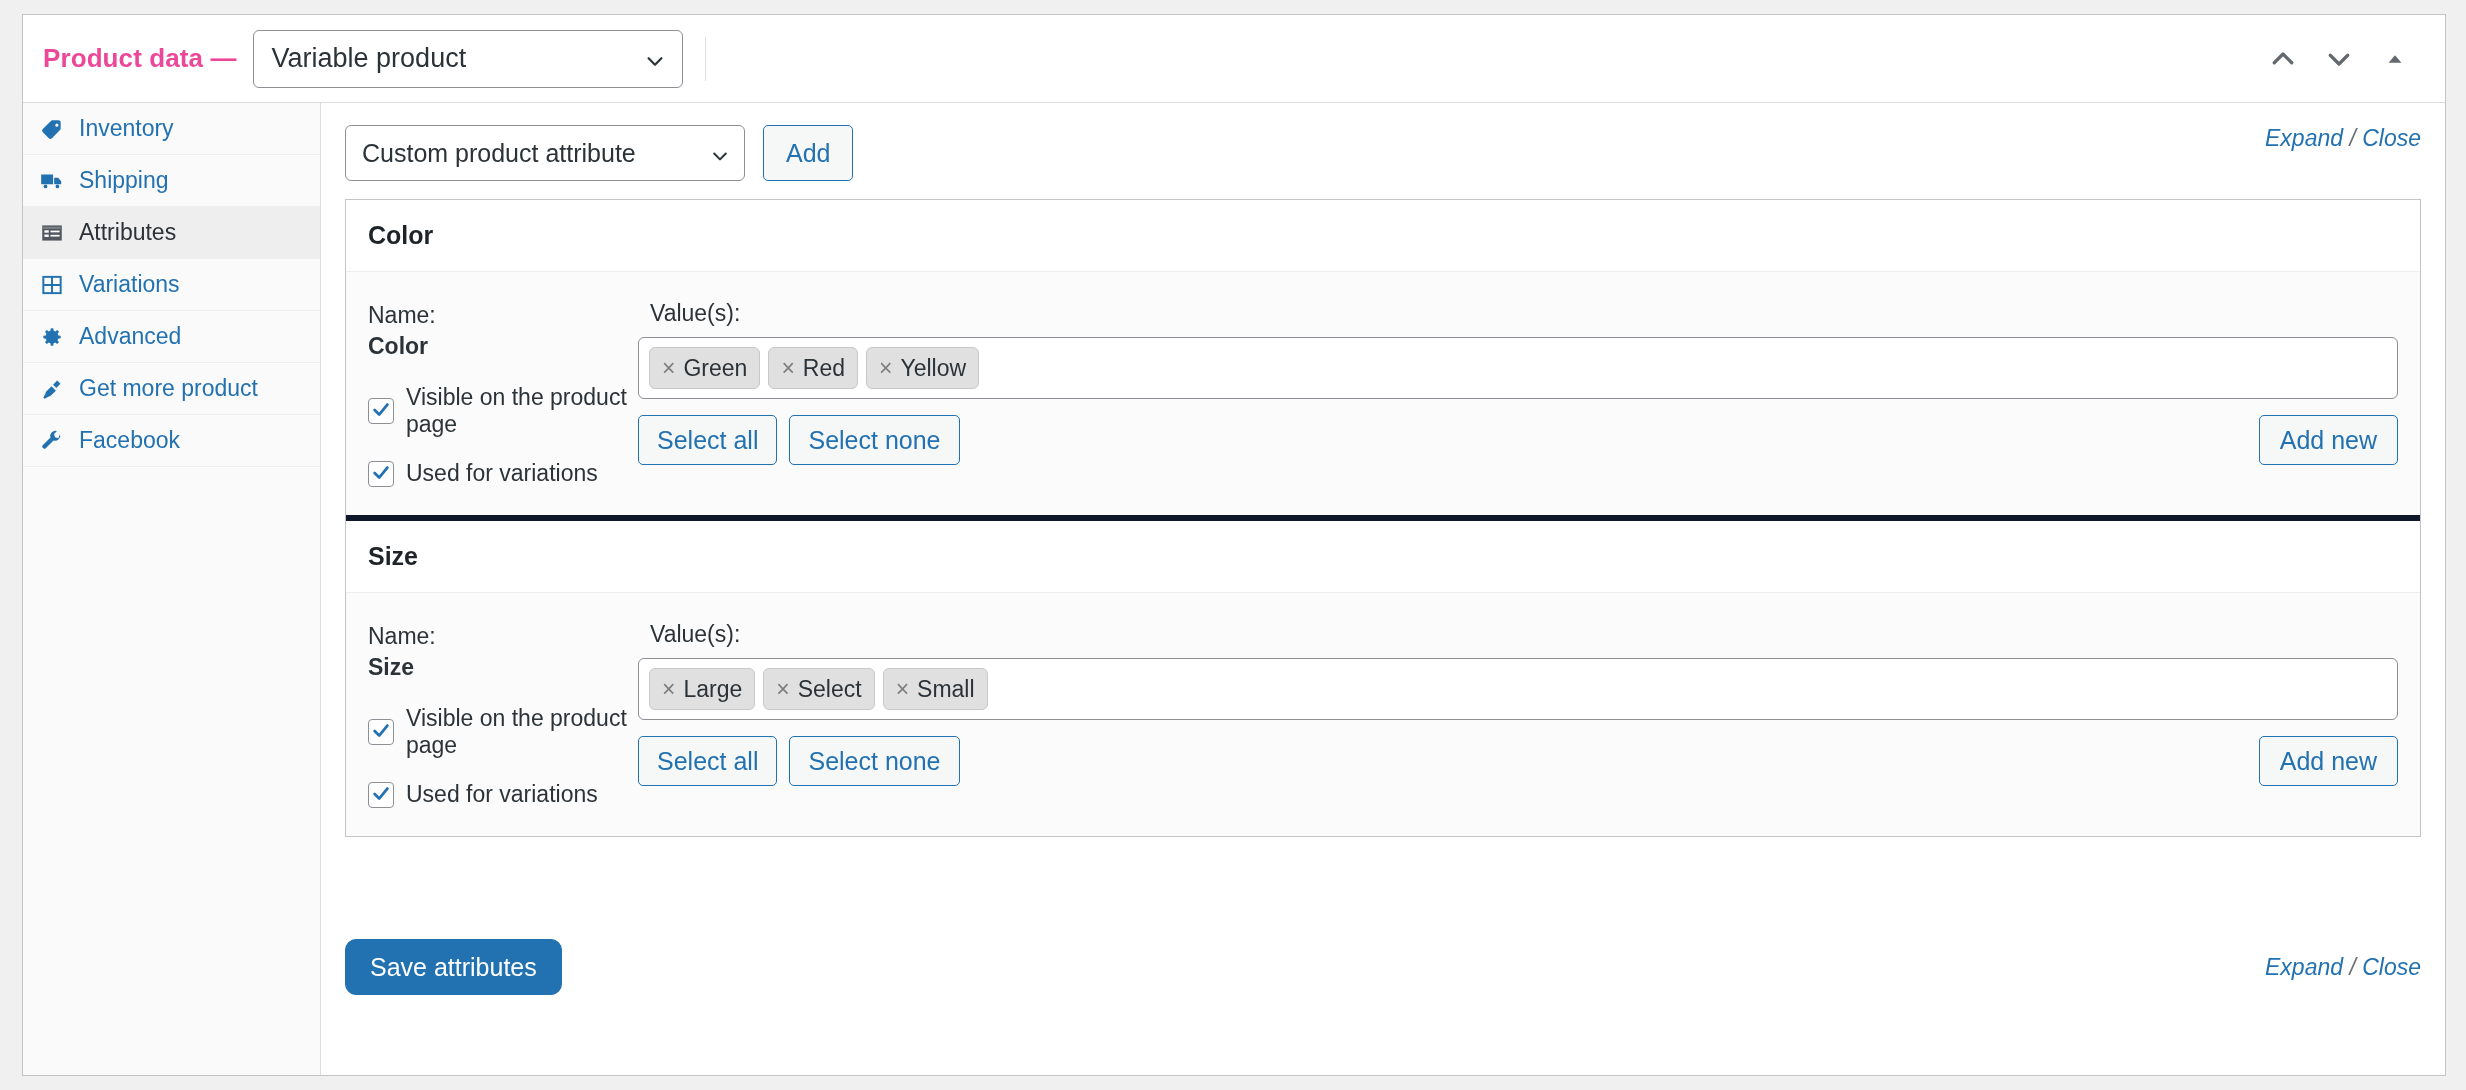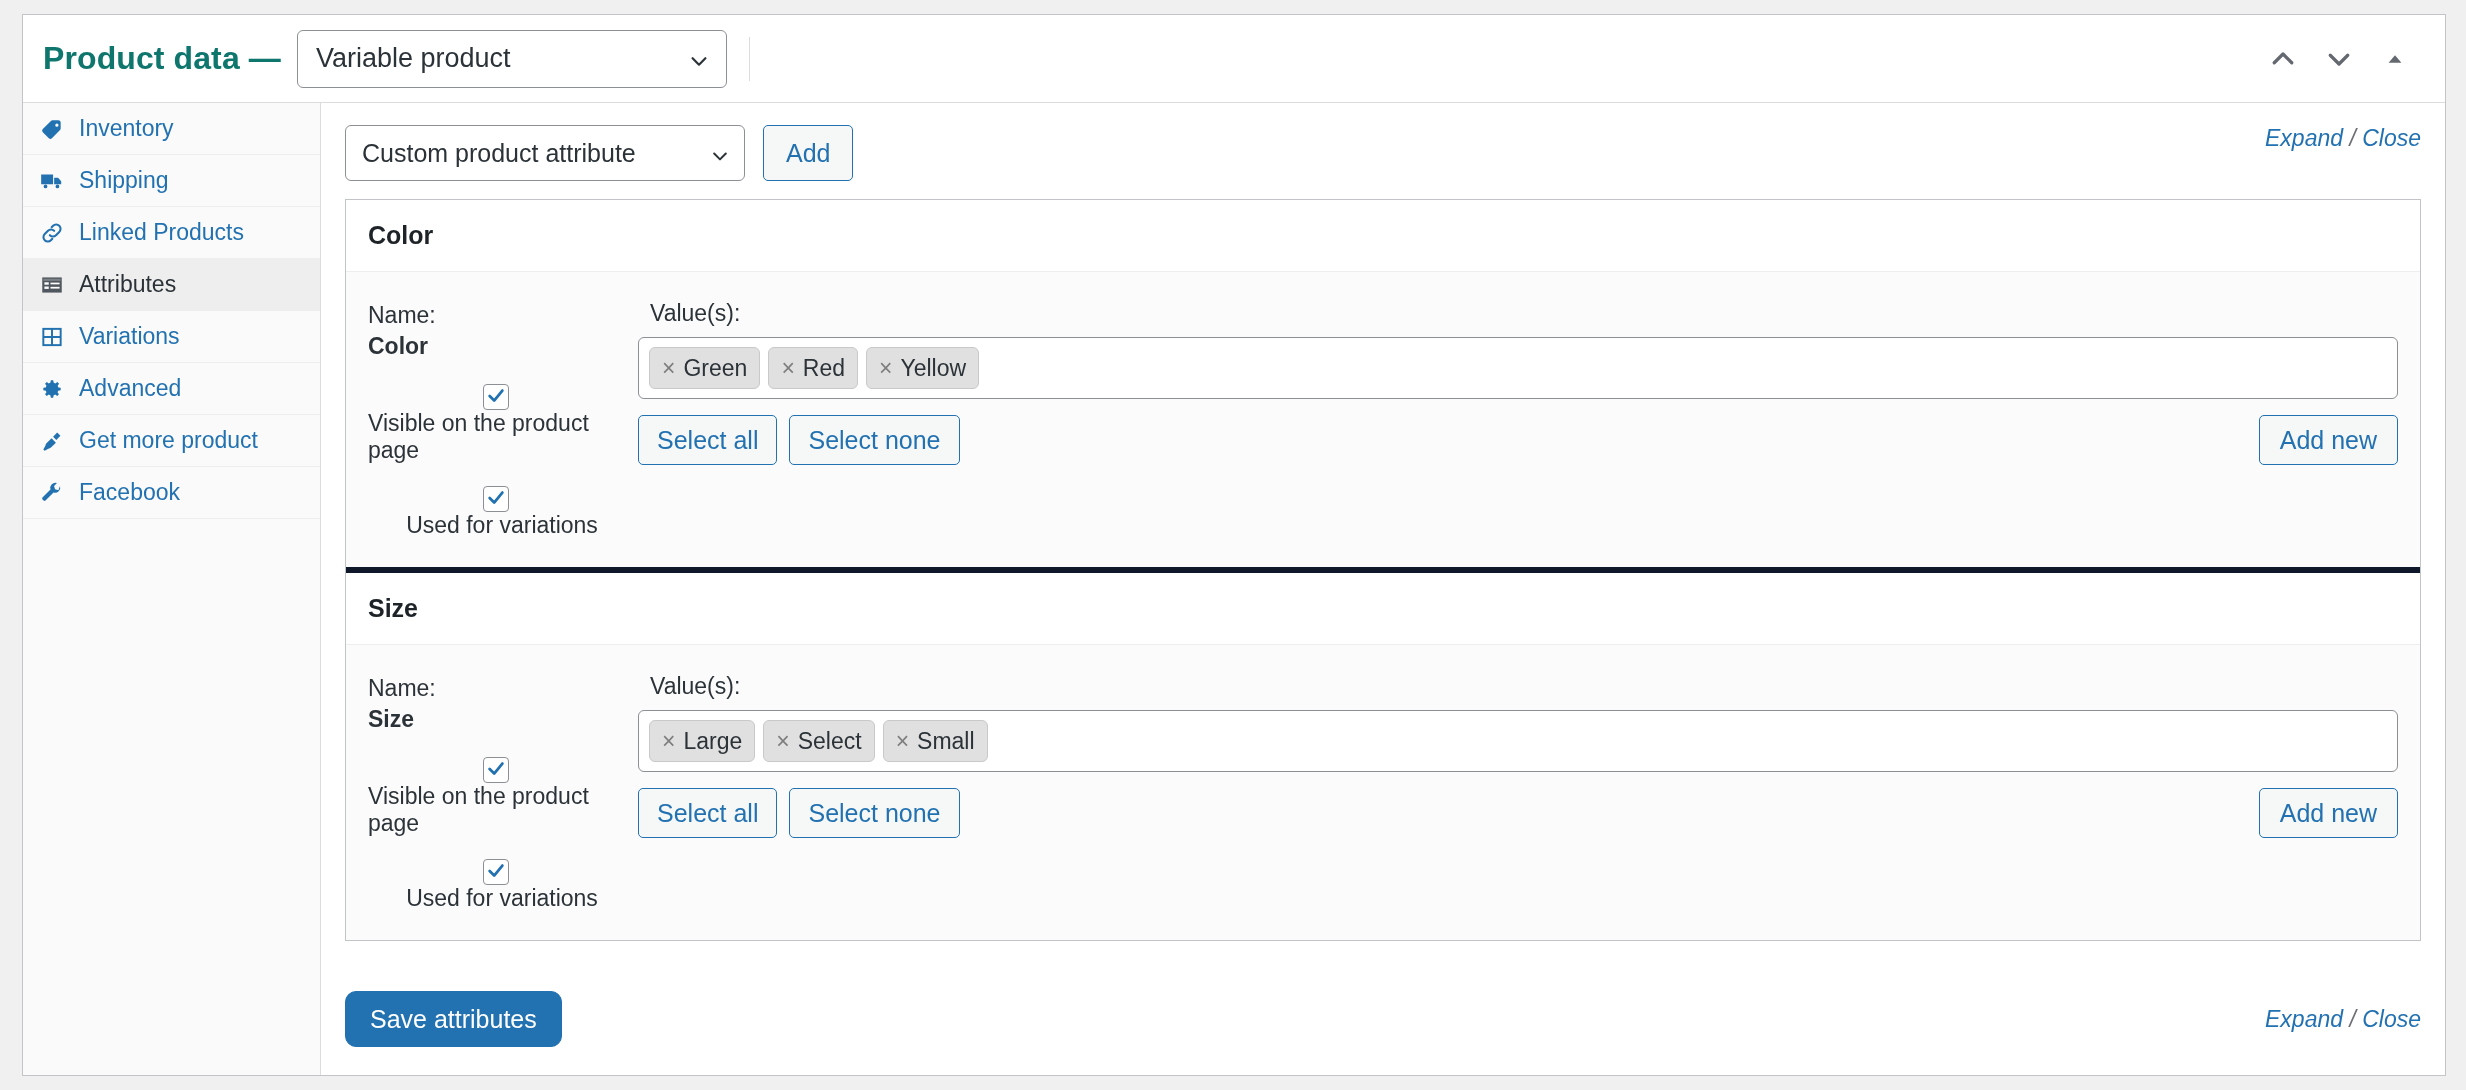--- a/index.html
+++ b/index.html
@@ -23,23 +23,23 @@
   .pb-header {
     height: 88px;
     display: flex;
     align-items: center;
     padding: 0 26px 0 20px;
     border-bottom: 1px solid #dcdcde;
     background: #fff;
     flex: 0 0 auto;
   }
   .pb-title {
-    font-size: 32px;
+    font-size: 26px;
     font-weight: bold;
-    color: #0f766e;
+    color: #ec4899;
     letter-spacing: .1px;
     white-space: nowrap;
   }
   .type-select {
     margin-left: 16px;
     position: relative;
     width: 430px;
     height: 58px;
     border: 1px solid #8c8f94;
     border-radius: 6px;
@@ -196,21 +196,20 @@
     line-height: 1.35;
   }
   .lbl.strong { font-weight: bold; }
   .cb-row {
     display: flex;
     align-items: center;
     margin-top: 22px;
     font-size: 23px;
     color: #2c3338;
     cursor: pointer;
-    flex-direction: column;
   }
   .cb {
     width: 26px; height: 26px;
     flex: 0 0 26px;
     border: 1px solid #8c8f94;
     border-radius: 4px;
     background: #fff;
     margin-right: 12px;
     position: relative;
     cursor: pointer;
@@ -333,29 +332,20 @@
         <span class="tab-ico">
           <svg viewBox="0 0 24 24" width="26" height="26" fill="#2271b1">
               <path d="M2 6h11v9H2zM14 9h3.6l2.9 3.2V15H14z"></path>
               <circle cx="6" cy="17" r="1.7"></circle>
               <circle cx="17" cy="17" r="1.7"></circle>
             </svg>
         </span>
         <span class="tab-label">Shipping</span>
       </li>
 
-      <li class="tab">
-        <span class="tab-ico">
-          <svg viewBox="0 0 24 24" width="26" height="26" fill="none" stroke="#2271b1" stroke-width="1.9" stroke-linecap="round">
-              <path d="M10 14a4 4 0 0 0 5.7 0l3-3a4 4 0 1 0-5.7-5.7l-1.3 1.3"></path>
-              <path d="M14 10a4 4 0 0 0-5.7 0l-3 3A4 4 0 1 0 11 18.7l1.3-1.3"></path>
-            </svg>
-        </span>
-        <span class="tab-label">Linked Products</span>
-      </li>
 
       <li class="tab active">
         <span class="tab-ico">
           <svg viewBox="0 0 24 24" width="26" height="26" fill="#50575e">
               <path d="M3 5h18v14H3z" fill="#50575e"></path>
               <rect x="5" y="9.5" width="4" height="2.2" fill="#fff"></rect>
               <rect x="5" y="13.4" width="4" height="2.2" fill="#fff"></rect>
               <rect x="10.6" y="9.8" width="8.4" height="1.6" fill="#fff"></rect>
               <rect x="10.6" y="13.7" width="8.4" height="1.6" fill="#fff"></rect>
               <rect x="4" y="6.2" width="16" height="2" fill="#fff" opacity=".25"></rect>

